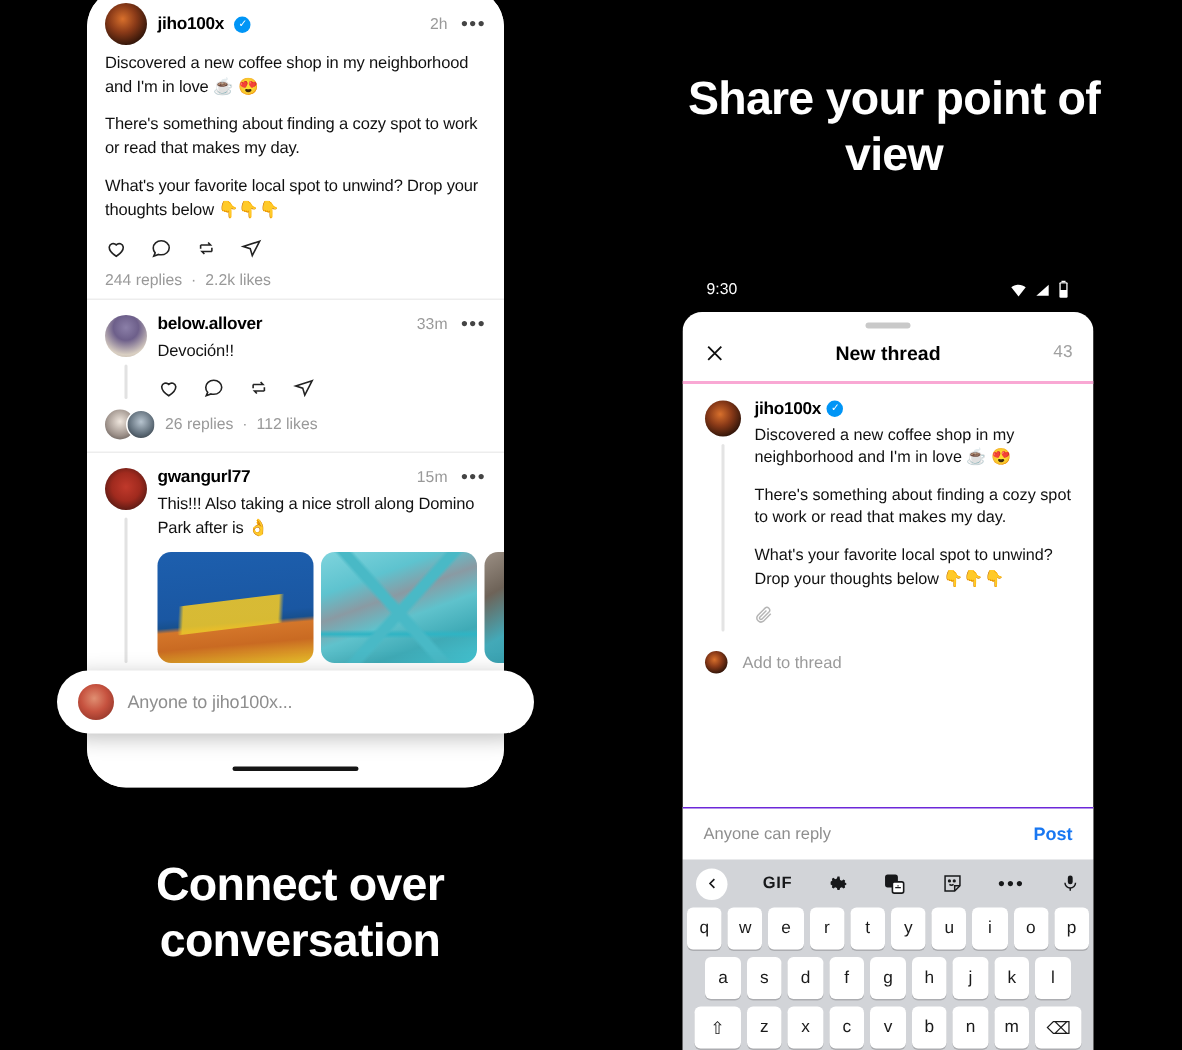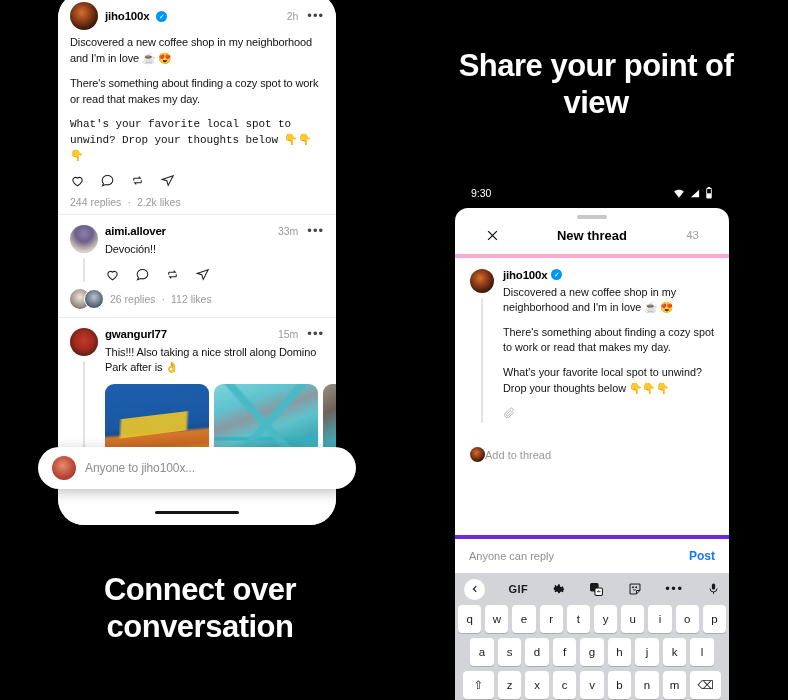--- a/index.html
+++ b/index.html
@@ -50,21 +50,21 @@
     width: 11px; height: 11px; border-radius: 50%;
     background: #0095f6; display: inline-flex; align-items: center;
     justify-content: center; color: #fff; font-size: 7px; flex: none; line-height: 1;
   }
   .head-right { margin-left: auto; display: flex; align-items: center; gap: 9px; }
   .tstamp { font-size: 10.5px; color: #999; }
   .dots { color: #444; font-size: 13px; letter-spacing: 1px; line-height: 8px; }
 
   .ptext { font-size: 11px; line-height: 1.42; color: #111; margin-top: 5px; letter-spacing: -0.1px; }
   .ptext p { margin-bottom: 10px; }
-  .ptext p:last-child { margin-bottom: 0; font-family: Liberation Mono, monospace; }
+  .ptext p:last-child { margin-bottom: 0; }
 
   .actions { display: flex; gap: 15px; margin-top: 9px; align-items: center; }
   .actions svg { display: block; }
   .meta { font-size: 10.5px; color: #999; margin-top: 8px; display: flex; align-items: center; gap: 6px; }
   .facepile { display: flex; }
   .facepile .avatar:nth-child(2) { margin-left: -6px; border: 1.5px solid #fff; }
 
   
   .reply { padding: 10px 12px 8px 12px; border-bottom: 1px solid #ededed; position: relative; }
   .reply-grid { display: flex; gap: 7px; }
@@ -132,45 +132,45 @@
     padding: 0 16px; color: #fff; font-size: 10.5px; font-weight: 500; gap: 44px;
   }
   .status-icons { margin-left: auto; display: flex; align-items: center; gap: 4px; }
 
   .sheet {
     background: #fff; height: calc(100% - 30px);
     border-radius: 13px 13px 0 0; display: flex; flex-direction: column;
   }
   .grabber { width: 30px; height: 3.5px; border-radius: 2px; background: #c9c9c9; margin: 7px auto 0; }
   .sheet-head {
-    display: flex; align-items: center; padding: 9px 30px 11px;
-    border-bottom: 4px solid #f9a8d4; position: relative;
+    display: flex; align-items: center; padding: 9px 14px 11px;
+    border-bottom: 2px solid #f9a8d4; position: relative;
   }
   .sheet-title {
     position: absolute; left: 0; right: 0; text-align: center;
     font-size: 13px; font-weight: 700; color: #000; pointer-events: none;
   }
   .count { margin-left: auto; font-size: 11.5px; color: #a0a0a0; z-index: 1; }
   .xbtn { z-index: 1; display: flex; }
 
   .compose { padding: 11px 14px 0; flex: 1; overflow: hidden; }
   .c-row { display: flex; gap: 8px; }
   .c-rail { width: 26px; flex: none; display: flex; flex-direction: column; align-items: center; }
   .c-line { width: 1.5px; background: #e4e4e4; flex: 1; margin-top: 5px; border-radius: 2px; }
   .c-body { flex: 1; min-width: 0; }
   .c-text { font-size: 10.8px; line-height: 1.45; color: #111; margin-top: 4px; }
   .c-text p { margin-bottom: 9px; }
   .clip { margin-top: 4px; color: #b5b5b5; }
-  .add-row { display: flex; align-items: center; gap: 0; margin-top: 24px; padding-left: 1px; }
+  .add-row { display: flex; align-items: center; gap: 10px; margin-top: 13px; padding-left: 1px; }
   .add-row .avatar { width: 15px; height: 15px; }
   .add-label { font-size: 11px; color: #9a9a9a; }
 
   .sheet-foot {
     display: flex; align-items: center; padding: 10px 14px;
-    border-top: 4px solid #6d28d9; background: #fff; margin-top: 16px;
+    border-top: 1px solid #6d28d9; background: #fff; margin-top: 16px;
   }
   .anyone { font-size: 11px; color: #8e8e8e; }
   .postbtn { margin-left: auto; font-size: 12px; font-weight: 700; color: #1877f2; }
 
   
   .keyboard { background: #d2d4d8; padding: 0 0 4px; }
   .kb-tools {
     height: 32px; display: flex; align-items: center;
     padding: 16px 9px; gap: 0; justify-content: space-between;
   }
@@ -250,21 +250,21 @@
       </div>
 
       <div class="reply">
         <div class="reply-grid">
           <div class="rail">
             <div class="avatar av-40 av-aimi"></div>
             <div class="threadline"></div>
           </div>
           <div class="reply-body">
             <div class="post-head">
-              <span class="uname">aimi.allover</span>
+              <span class="uname">below.allover</span>
               <div class="head-right">
                 <span class="tstamp">33m</span>
                 <span class="dots">•••</span>
               </div>
             </div>
             <div class="ptext">Devoción!!</div>
             <div class="actions">
               <span>
                   <svg width="15" height="15" viewBox="0 0 24 24" fill="none" stroke="#222" stroke-width="1.7">
                     <path d="M12 20.5s-7.5-4.7-7.5-9.6A4.4 4.4 0 0 1 12 8.4a4.4 4.4 0 0 1 7.5 2.5c0 4.9-7.5 9.6-7.5 9.6z"></path>

